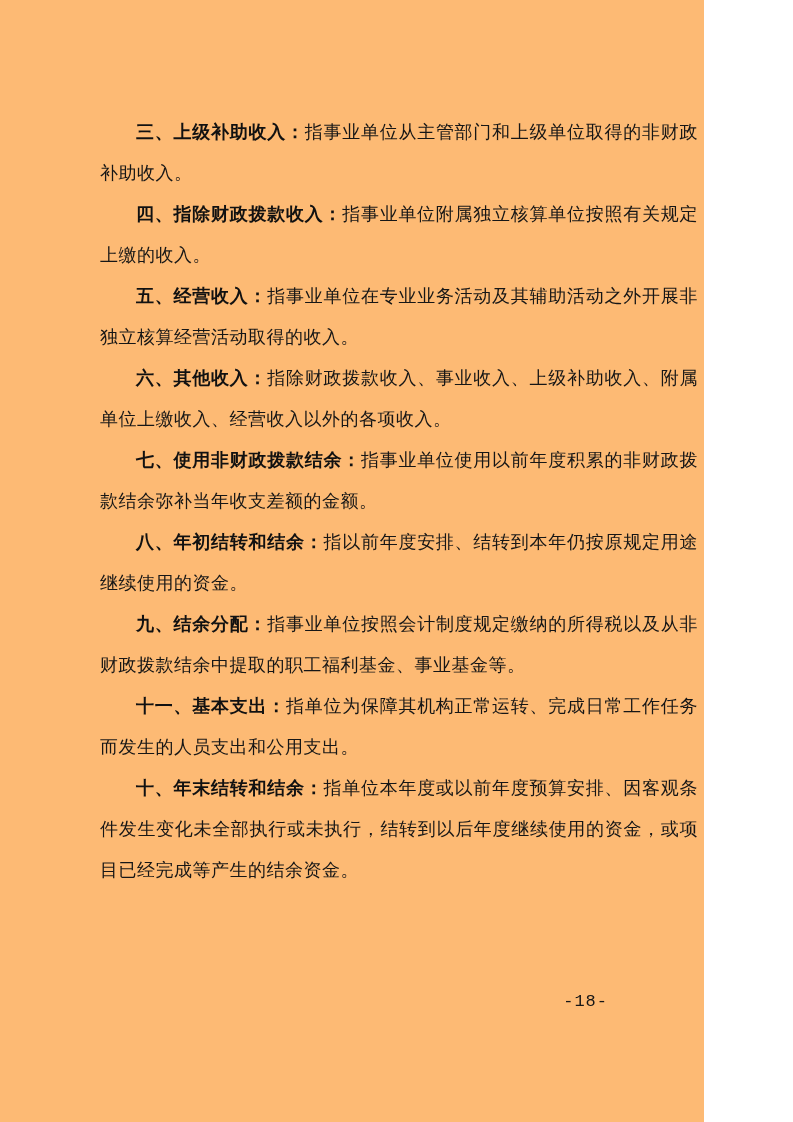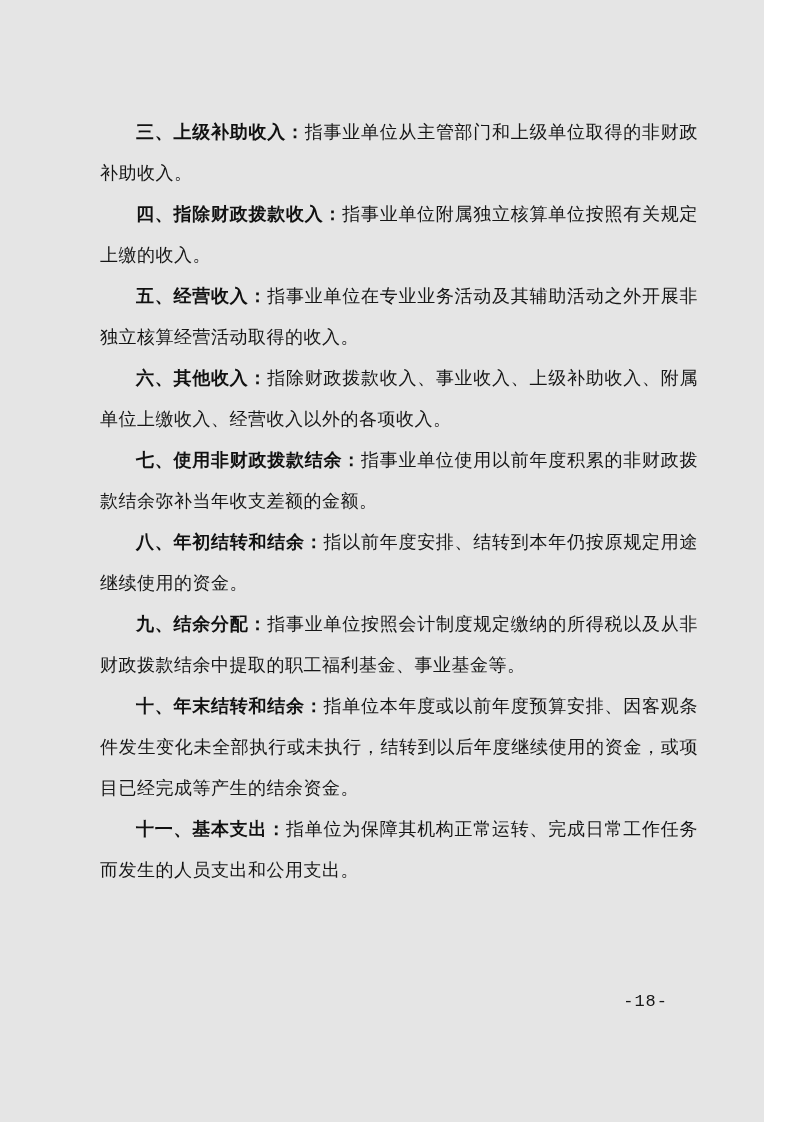--- a/index.html
+++ b/index.html
@@ -7,23 +7,23 @@
   html, body {
     width: 793px;
     height: 1122px;
     background: #ffffff;
     font-family: "Liberation Serif", "DejaVu Serif", serif;
     color: #161616;
   }
 
   .page {
     position: relative;
-    width: 764px;
+    width: 704px;
     height: 1122px;
-    background: #e5e5e5;
+    background: #fdba74;
     overflow: hidden;
   }
 
   .content {
     position: absolute;
     top: 112px;
     left: 100px;
     width: 598px;
   }
 
@@ -64,21 +64,21 @@
     <p class="para"><strong>五、经营收入：</strong><span>指事业单位在专业业务活动及其辅助活动之外开展非独立核算经营活动取得的收入。</span></p>
 
     <p class="para"><strong>六、其他收入：</strong><span>指除财政拨款收入、事业收入、上级补助收入、附属单位上缴收入、经营收入以外的各项收入。</span></p>
 
     <p class="para"><strong>七、使用非财政拨款结余：</strong><span>指事业单位使用以前年度积累的非财政拨款结余弥补当年收支差额的金额。</span></p>
 
     <p class="para"><strong>八、年初结转和结余：</strong><span>指以前年度安排、结转到本年仍按原规定用途继续使用的资金。</span></p>
 
     <p class="para"><strong>九、结余分配：</strong><span>指事业单位按照会计制度规定缴纳的所得税以及从非财政拨款结余中提取的职工福利基金、事业基金等。</span></p>
 
+    <p class="para"><strong>十一、基本支出：</strong><span>指单位为保障其机构正常运转、完成日常工作任务而发生的人员支出和公用支出。</span></p>
+
     <p class="para"><strong>十、年末结转和结余：</strong><span>指单位本年度或以前年度预算安排、因客观条件发生变化未全部执行或未执行，结转到以后年度继续使用的资金，或项目已经完成等产生的结余资金。</span></p>
-
-    <p class="para"><strong>十一、基本支出：</strong><span>指单位为保障其机构正常运转、完成日常工作任务而发生的人员支出和公用支出。</span></p>
 
 
   </div>
 
   <div class="page-number">-18-</div>
 </div>
 
 </body></html>

